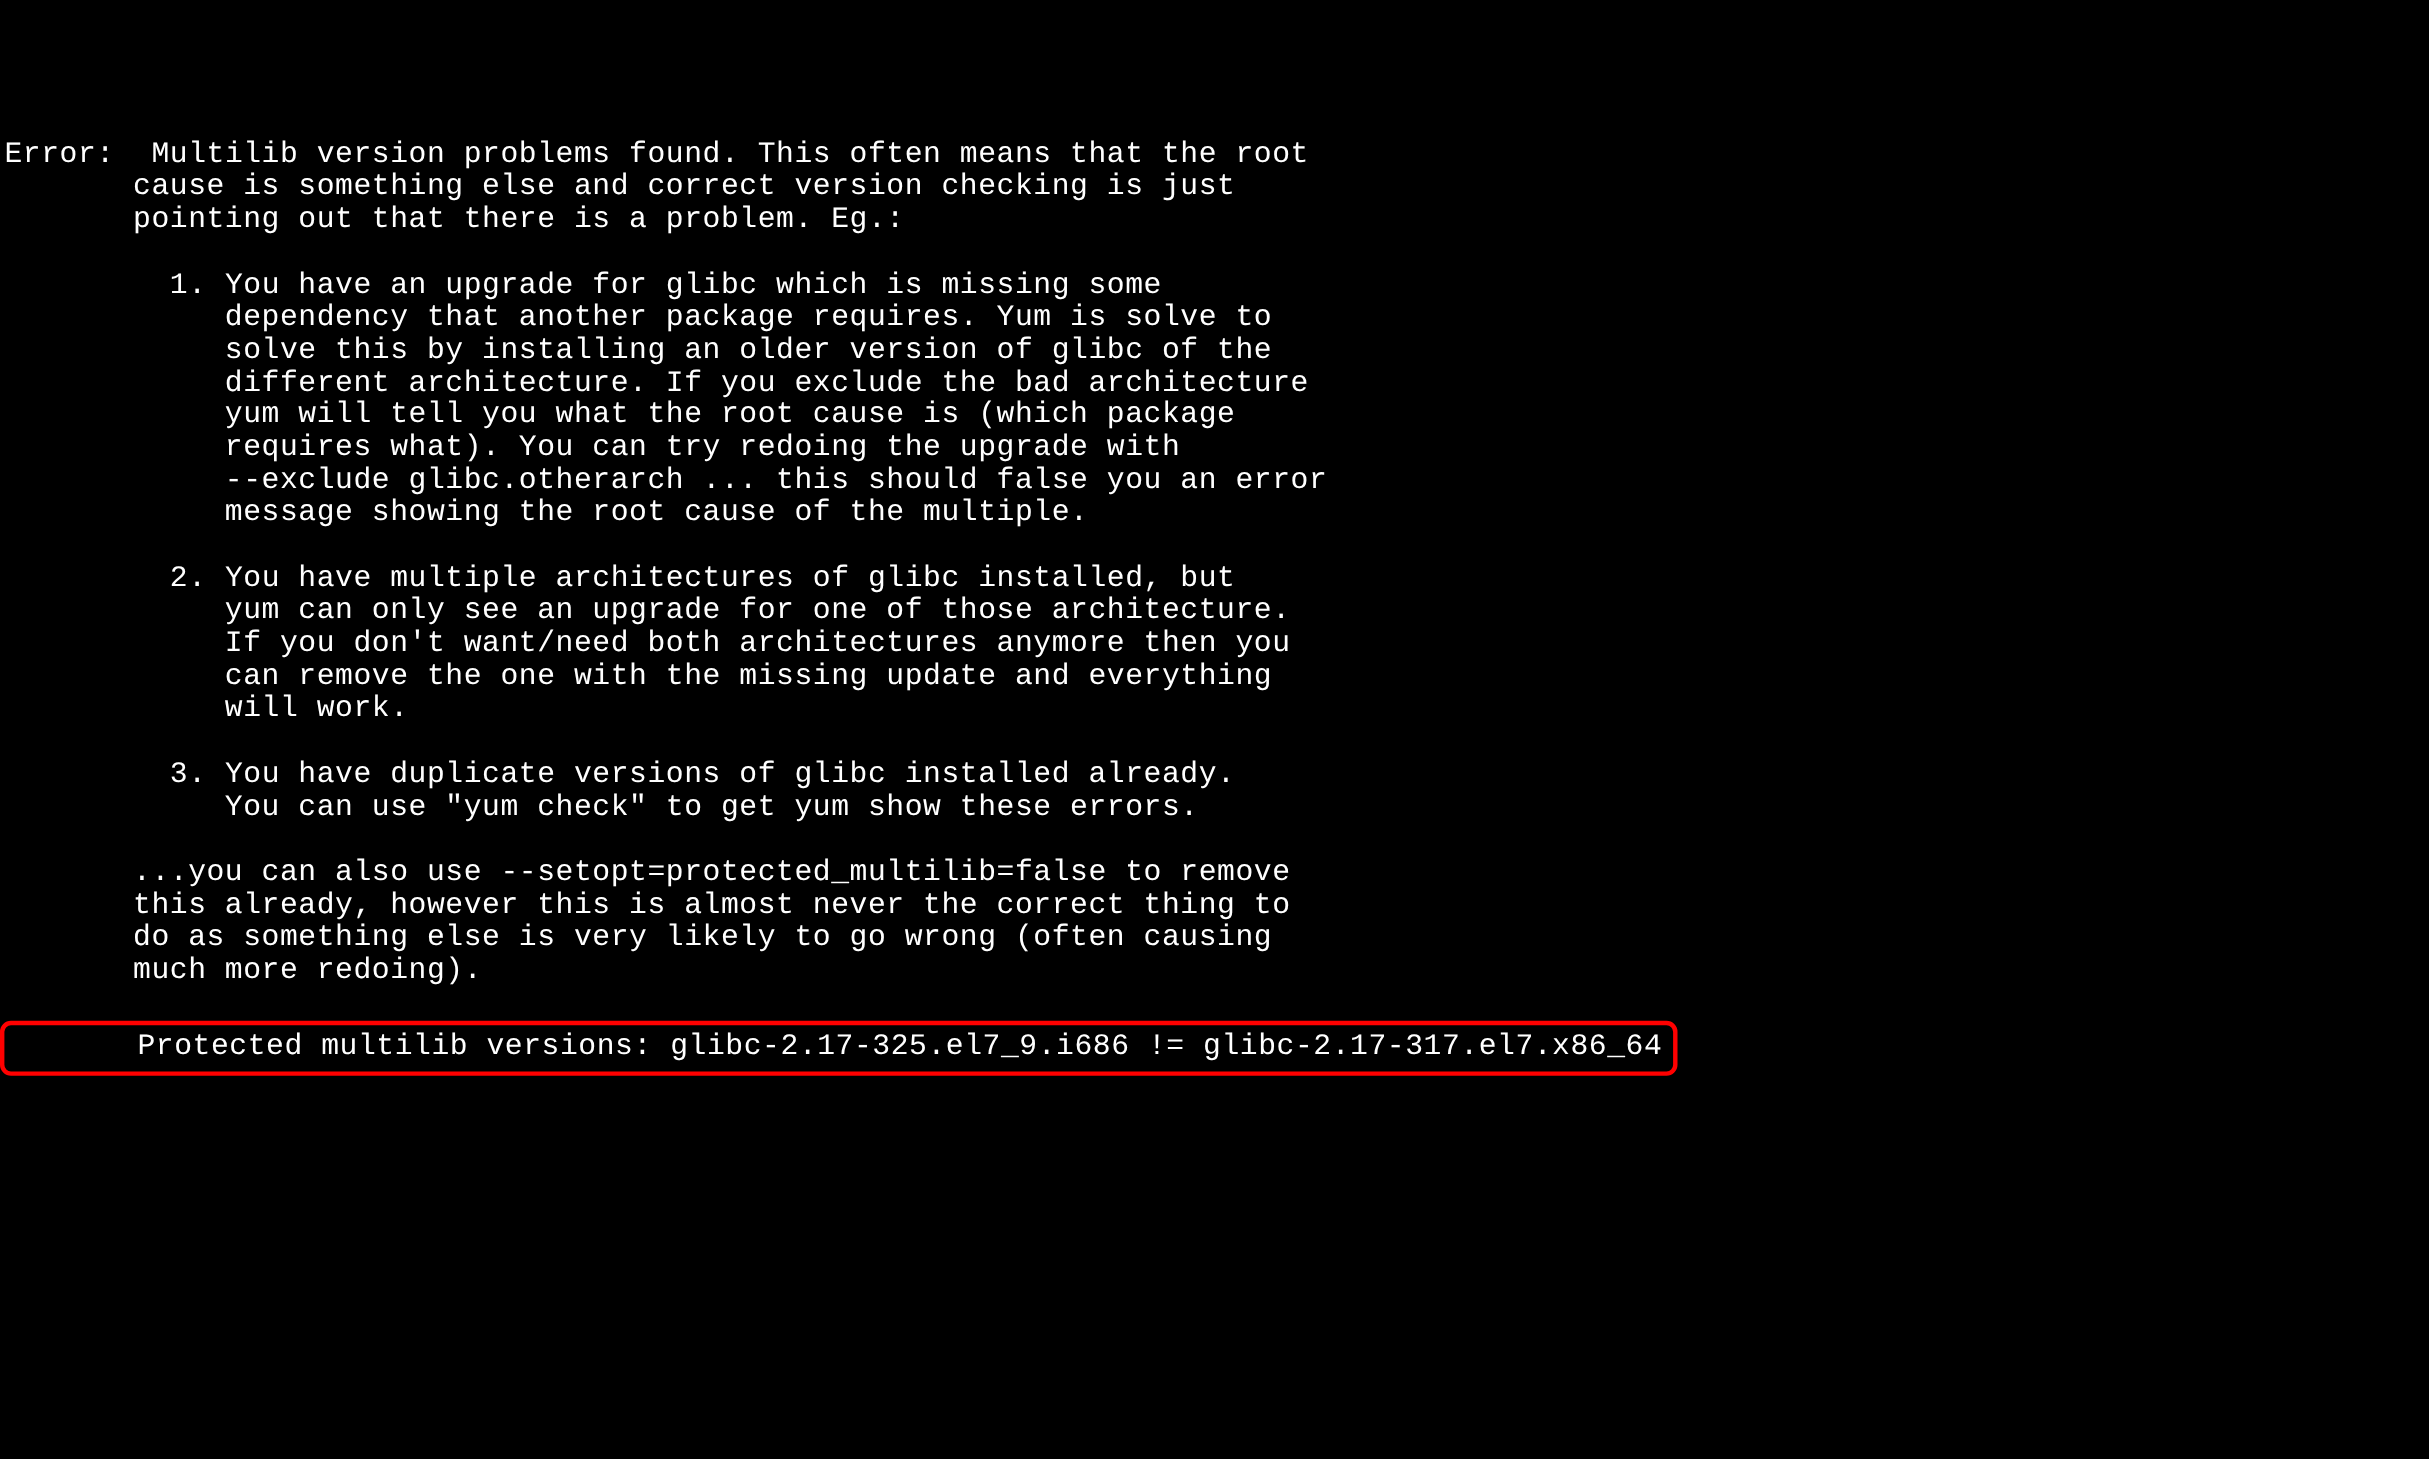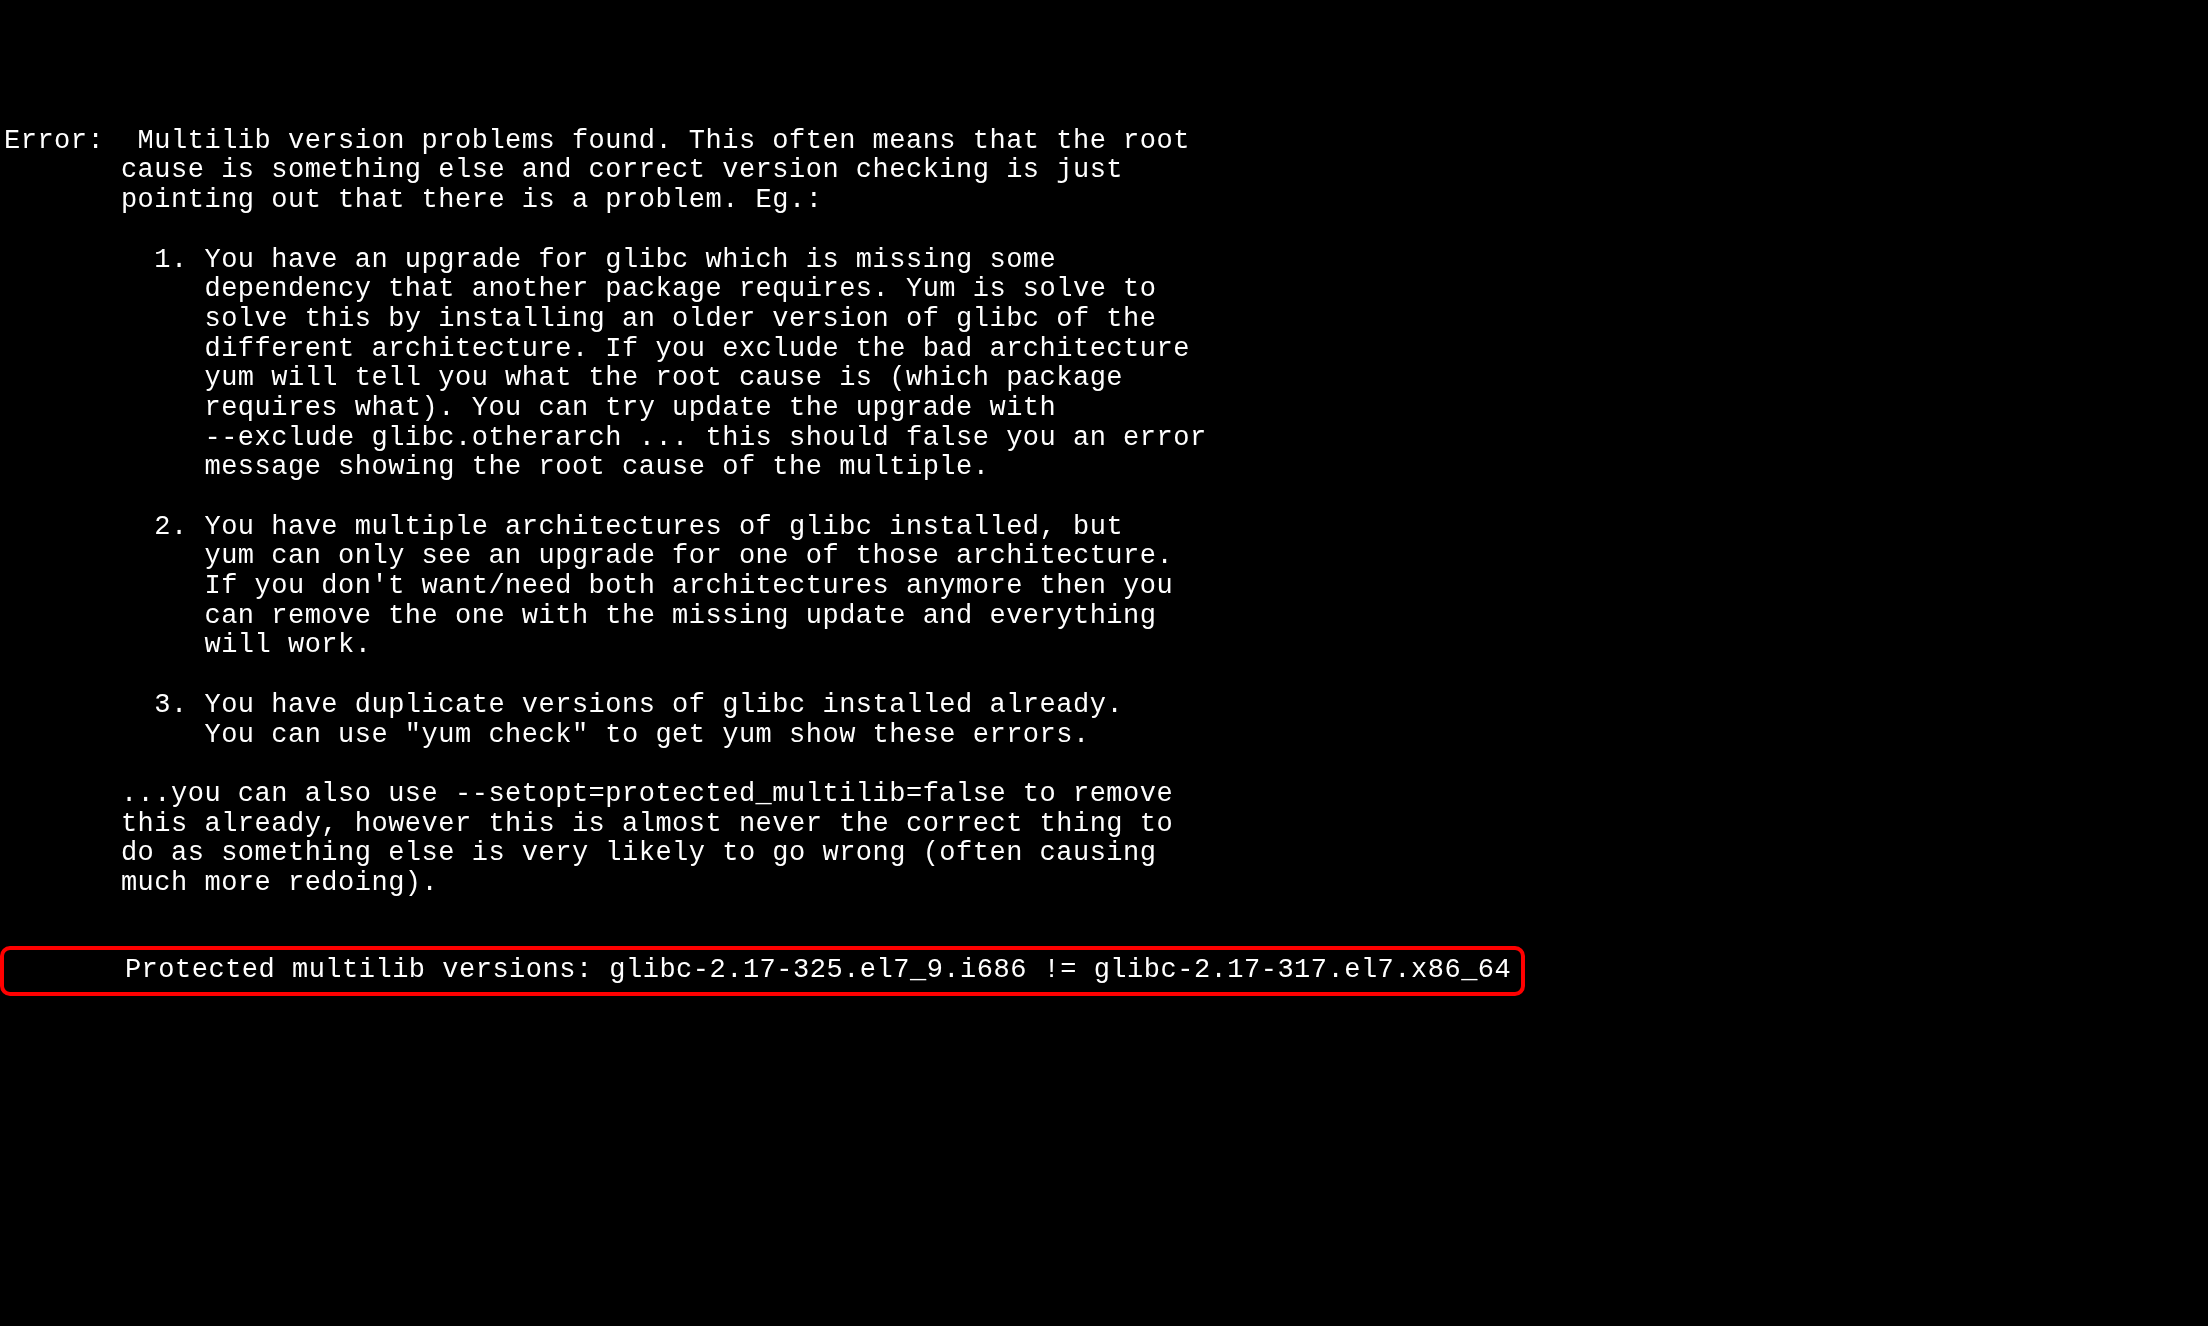--- a/index.html
+++ b/index.html
@@ -18,39 +18,39 @@
       letter-spacing: 0.5px;
     }
     .terminal-output {
       white-space: pre;
     }
     .highlighted-line {
       border: 4px solid #ff0000;
       border-radius: 10px;
       display: inline-block;
       padding: 6px 10px 6px 4px;
-      margin-top: 18px;
+      margin-top: 0;
       margin-left: -4px;
     }
   </style>
 </head>
 <body>
 
 
 
 <div class="terminal-output"><span>Error:</span><span>  Multilib version problems found. This often means that the root</span>
 <span>       cause is something else and correct version checking is just</span>
 <span>       pointing out that there is a problem. Eg.:</span>
 
 <span>         1.</span><span> You have an upgrade for glibc which is missing some</span>
 <span>            dependency that another package requires. Yum is solve to</span>
 <span>            solve this by installing an older version of glibc of the</span>
 <span>            different architecture. If you exclude the bad architecture</span>
 <span>            yum will tell you what the root cause is (which package</span>
-<span>            requires what). You can try update the upgrade with</span>
+<span>            requires what). You can try redoing the upgrade with</span>
 <span>            --exclude glibc.otherarch ... this should false you an error</span>
 <span>            message showing the root cause of the multiple.</span>
 
 <span>         2.</span><span> You have multiple architectures of glibc installed, but</span>
 <span>            yum can only see an upgrade for one of those architecture.</span>
 <span>            If you don't want/need both architectures anymore then you</span>
 <span>            can remove the one with the missing update and everything</span>
 <span>            will work.</span>
 
 <span>         3.</span><span> You have duplicate versions of glibc installed already.</span>

